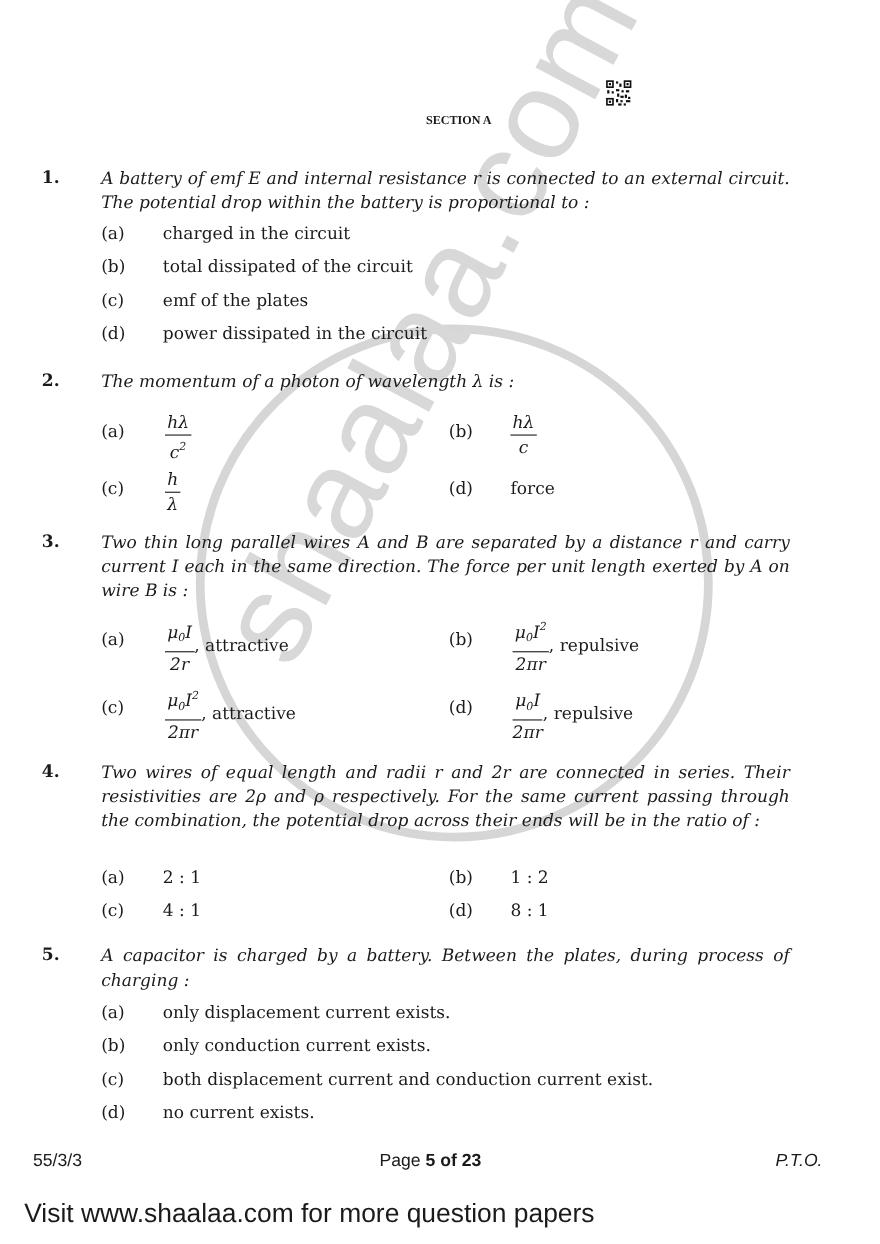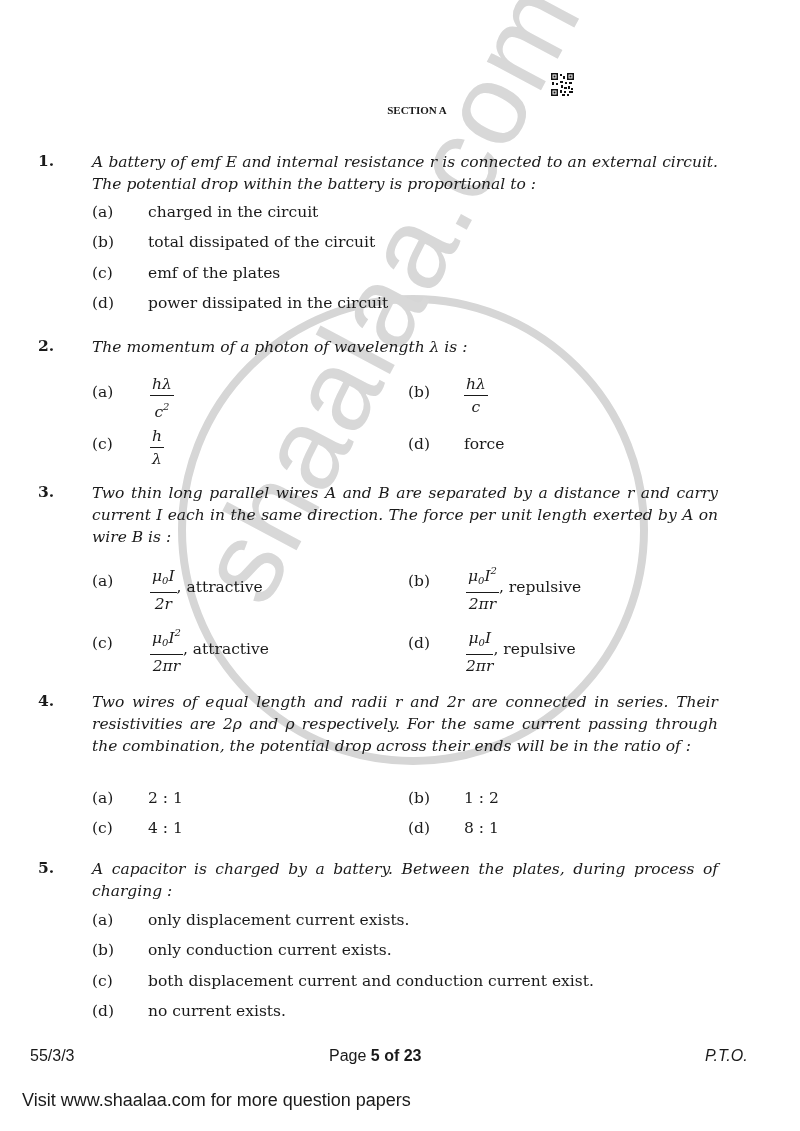--- a/index.html
+++ b/index.html
@@ -15,21 +15,21 @@
     .qtext { margin-left: 54px; line-height: 22px; text-align: justify; font-style: italic; }
     .opt { position: absolute; }
     .olabel { position: absolute; left: 0; }
     .otext { position: absolute; left: 56px; white-space: nowrap; }
     .frac { display: inline-block; vertical-align: middle; text-align: center; font-style: italic; }
     .frac .num { display: block; border-bottom: 1px solid #1a1a1a; padding: 0 2px; line-height: 22px; }
     .frac .den { display: block; line-height: 22px; }
     sup { font-size: 10px; vertical-align: 7px; }
     sub { font-size: 10px; vertical-align: -3px; }
     .footer { position: absolute; top: 1047px; font-family: "Liberation Sans", sans-serif; font-size: 16px; z-index: 2; text-align: center; }
-    .visit { position: absolute; left: 22px; top: 1090px; font-family: "Liberation Sans", sans-serif; font-size: 18px; z-index: 2; text-align: center; }
+    .visit { position: absolute; left: 22px; top: 1090px; font-family: "Liberation Sans", sans-serif; font-size: 24px; z-index: 2; text-align: center; }
   </style>
 </head>
 <body>
 
 <div class="page">
 
   <div class="watermark"></div>
   <div class="wm-text">shaalaa.com</div>
 
   <svg class="qr" viewBox="0 0 25 25">
@@ -201,17 +201,17 @@
       </div>
       <div class="opt" style="left:54px; top:144px;">
         <span class="olabel">(d)</span>
         <span class="otext">no current exists.</span>
       </div>
     </div>
 
   </div>
 
   <div class="footer" style="left:30px;">55/3/3</div>
-  <div class="footer" style="left:329px;"><span>Page </span><b>5</b><b> of </b><b>23</b></div>
+  <div class="footer" style="left:345px;"><span>Page </span><b>5</b><b> of </b><b>23</b></div>
   <div class="footer" style="left:705px; font-style:italic;">P.T.O.</div>
 
   <div class="visit">Visit www.shaalaa.com for more question papers</div>
 </div>
 
 </body></html>

